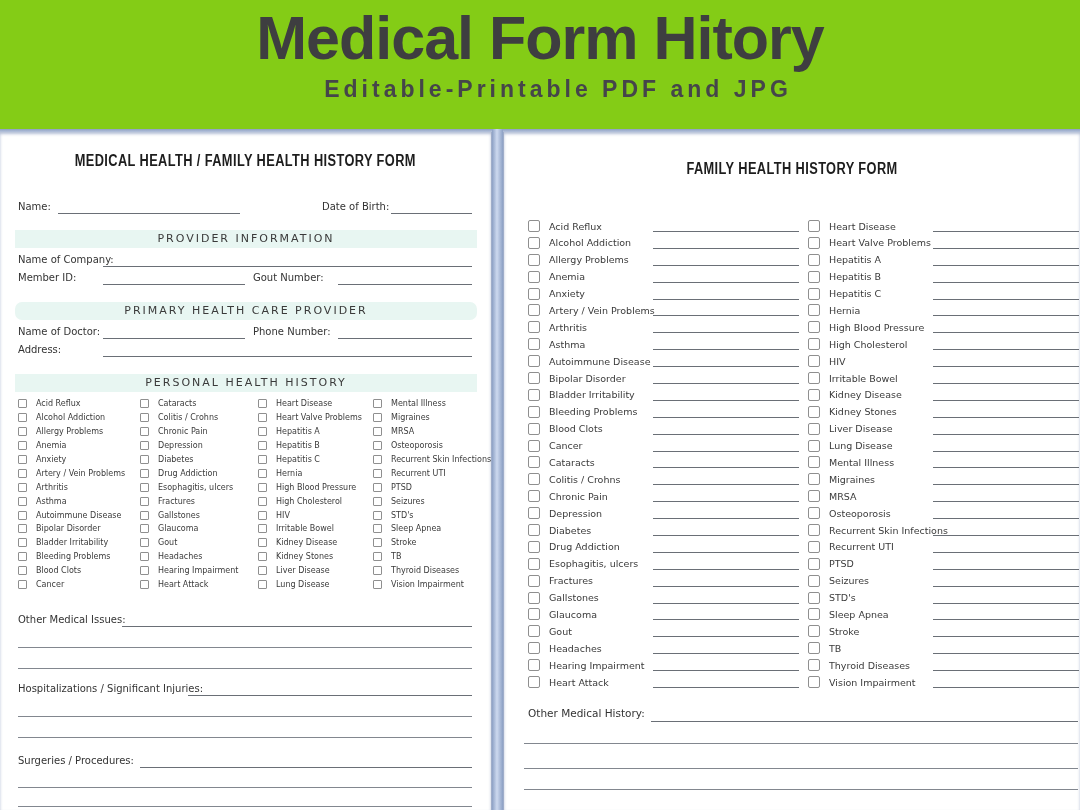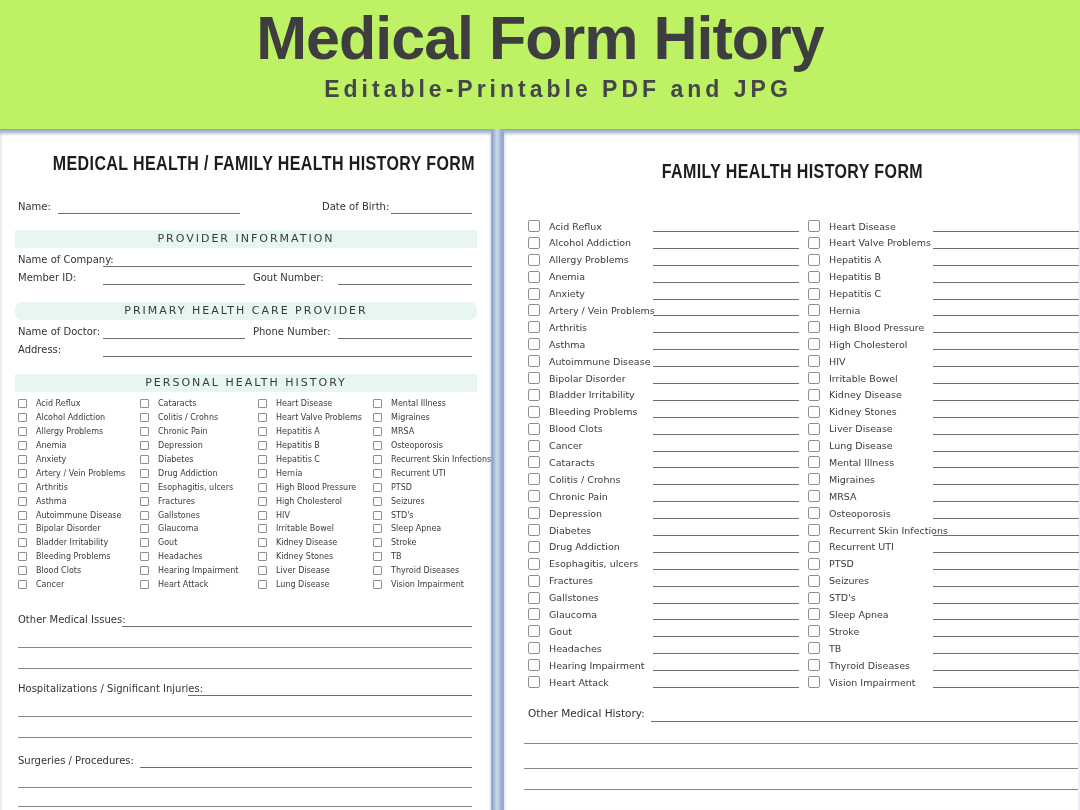--- a/index.html
+++ b/index.html
@@ -5,21 +5,21 @@
   * { margin:0; padding:0; box-sizing:border-box; }
   html,body { width:1080px; height:810px; }
   body {
     position:relative; overflow:hidden;
     font-family:"DejaVu Sans", sans-serif;
     background:#b7c2d9;
   }
   
   .banner {
     position:absolute; top:0; left:0; width:1080px; height:153px;
-    background:#bef264; text-align:center;
+    background:#84cc16; text-align:center;
   }
   .banner-title {
     font-family:"Liberation Sans", sans-serif;
     font-size:61px; font-weight:bold; color:#3e3e40;
     line-height:1; padding-top:8px; letter-spacing:-1px;
   }
   .banner-subtitle {
     font-family:"Liberation Sans", sans-serif;
     font-size:23px; font-weight:bold; color:#45454a;
     letter-spacing:4px; margin-top:7px;padding-left:36px;
@@ -34,21 +34,21 @@
     box-shadow:inset 0 2px 3px rgba(120,140,180,.55);
   }
   .page-left  { left:0;     width:492px; border-right:1px solid #9fadc9; }
   .page-right { left:503px; width:577px; border-left:1px solid #9fadc9; }
   .page-gap   { position:absolute; top:0; bottom:0; left:492px; width:11px;
                 background:linear-gradient(90deg,#8ca0c4,#cdd9ef 45%,#8ca0c4); }
   
   .form-title {
     position:absolute; width:100%; text-align:center;
     font-family:"Liberation Sans", sans-serif;
-    font-weight:bold; font-size:20px; color:#1d1d1d; white-space:nowrap;
+    font-weight:bold; font-size:16px; color:#1d1d1d; white-space:nowrap;
   }
   .form-title > span { display:inline-block; transform:scaleX(.80); transform-origin:center; letter-spacing:.5px; }
   .band {
     position:absolute; left:15px; width:462px; height:18px;
     background:#e8f6f2; color:#3a3a3a;
     font-size:11px; letter-spacing:2px; text-align:center; line-height:18px;
     white-space:nowrap;
   }
   .lbl { position:absolute; font-size:10px; color:#333; white-space:nowrap; }
   .ln  { position:absolute; height:1px; border-bottom:1px solid #6a6f76; }

